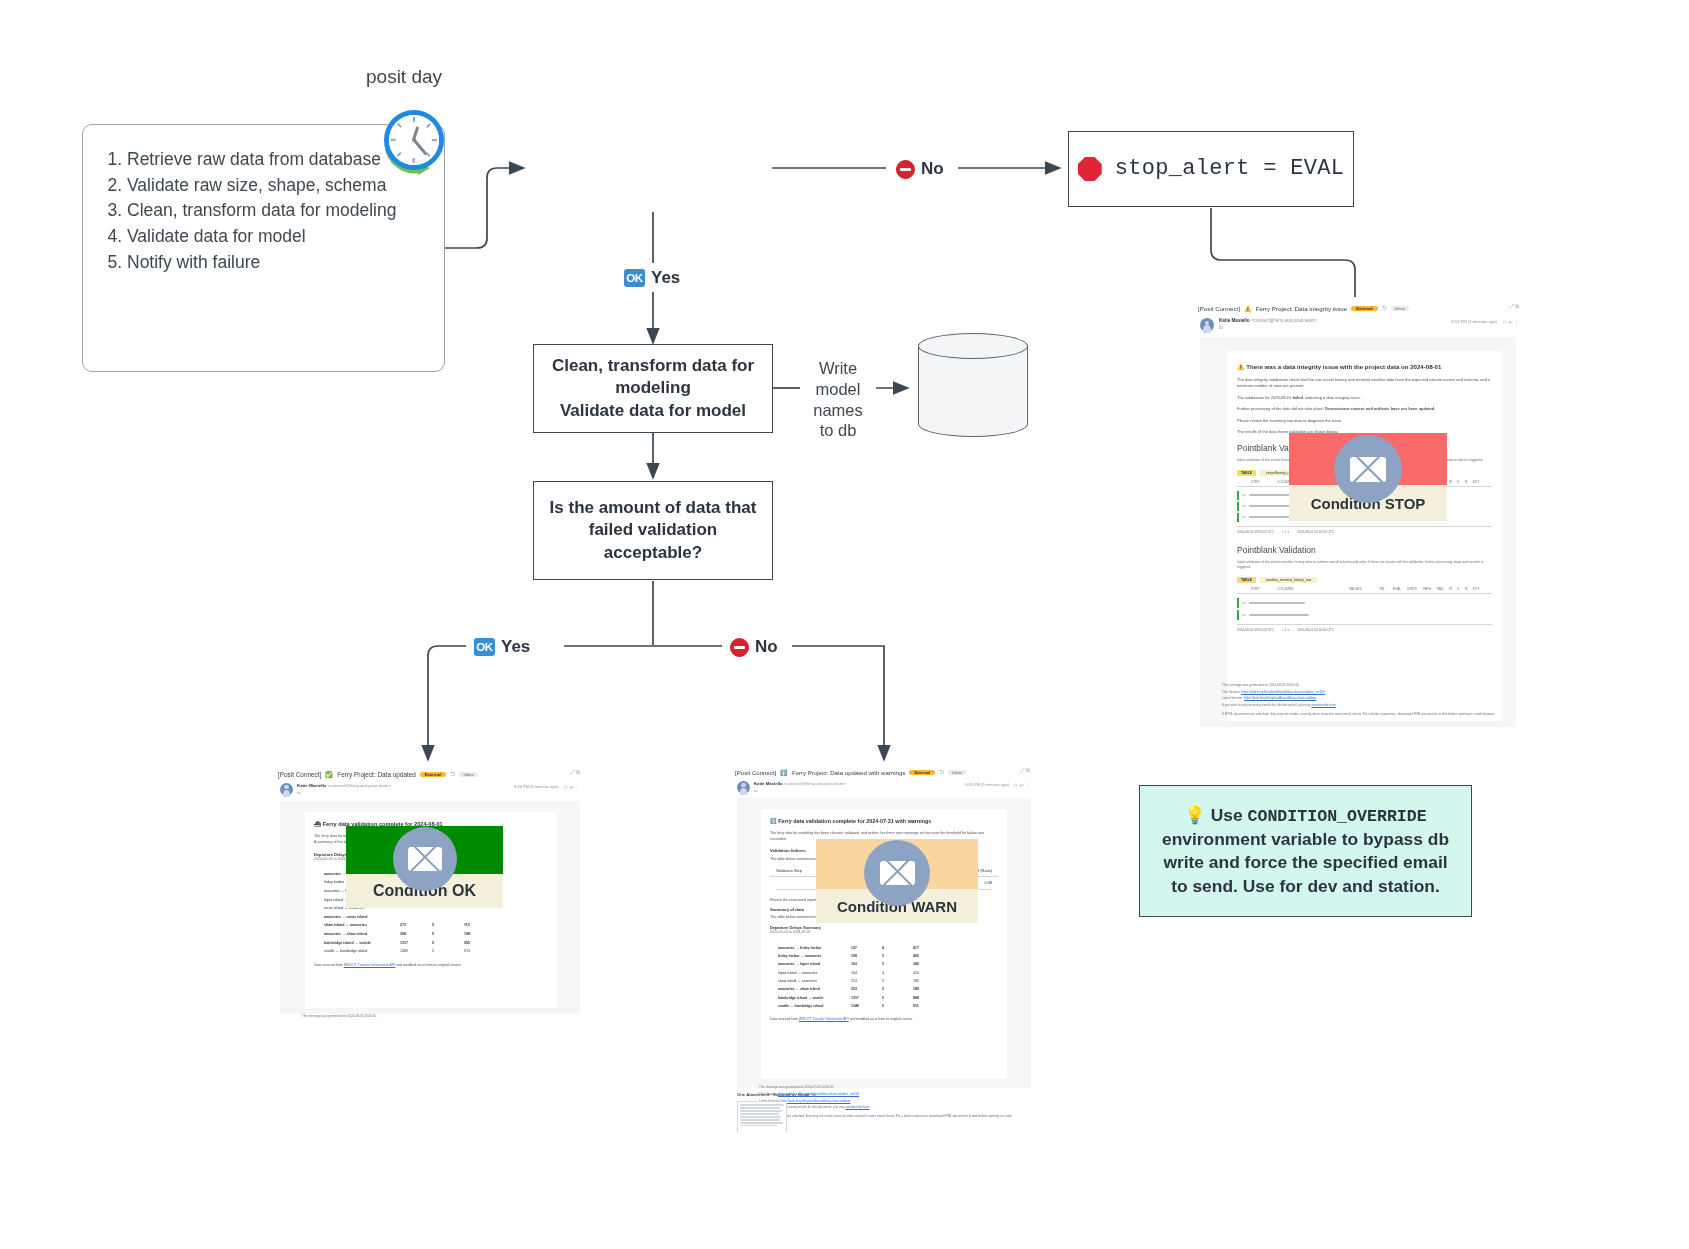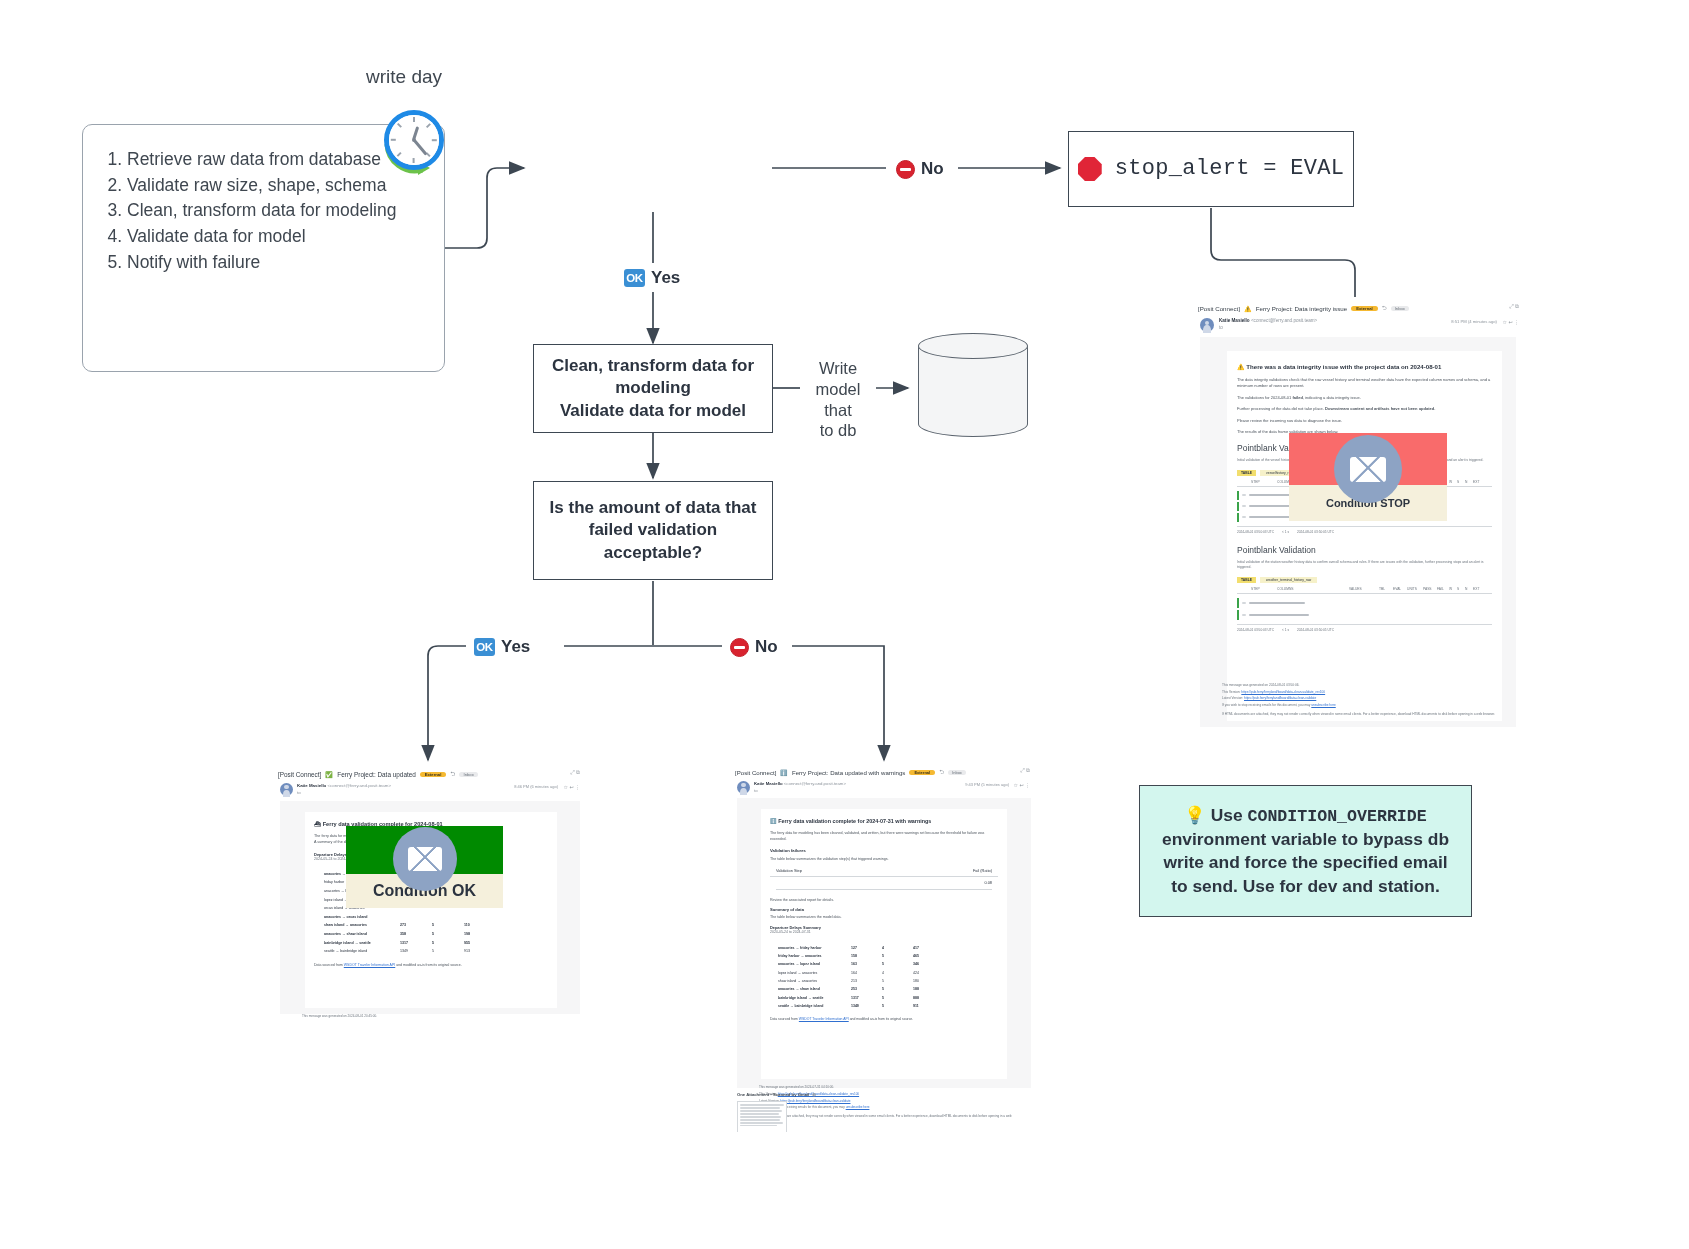--- a/index.html
+++ b/index.html
@@ -158,21 +158,21 @@
   <div id="quarto-card">
     <ol id="quarto-steps">
       <li>Retrieve raw data from database</li>
       <li>Validate raw size, shape, schema</li>
       <li>Clean, transform data for modeling</li>
       <li>Validate data for model</li>
       <li>Notify with failure</li>
     </ol>
   </div>
 
-  <div id="every-day-label">write day</div>
+  <div id="every-day-label">posit day</div>
   <div id="clock-wrap">
     <svg width="72" height="72" viewBox="0 0 72 72" style="position:absolute;left:0;top:0;">
       <path d="M10,40 A27,27 0 0 0 44,65" fill="none" stroke="#6cc24a" stroke-width="7"></path>
       <path d="M40,57 L52,64 L40,71 z" fill="#6cc24a"></path>
     </svg>
     <div class="clock-ring"></div>
     <div class="clock-face">
       <div class="tick" style="transform:rotate(0deg)"></div>
       <div class="tick" style="transform:rotate(45deg)"></div>
       <div class="tick" style="transform:rotate(90deg)"></div>
@@ -202,21 +202,21 @@
     <span class="octagon"></span>
     <span id="stop-alert-text">stop_alert = EVAL</span>
   </div>
 
   <div class="node" style="left:533px; top:344px; width:240px; height:89px; font-size:17px; padding:0 12px; white-space:pre-line;">
     <span>Clean, transform data for modeling
 Validate data for model</span>
   </div>
 
   <div class="plain-label" style="left:800px; top:358px; width:76px; white-space:pre-line;">Write
-model that
+model names
 to db</div>
 
   <div id="db-cyl">
     <div class="bot"></div>
       <div class="body"></div>
       <div class="top"></div>
   </div>
 
   <div class="node" style="left:533px; top:481px; width:240px; height:99px; font-size:17px; padding:0 14px;">
     <span>Is the amount of data that failed validation acceptable?</span>
@@ -359,21 +359,21 @@
         <div><span>This Version: </span><a href="#" style="color:#2f6fd0;">https://pub.ferry/ferryland/board/data-clean-validate_rev100</a></div>
         <div><span>Latest Version: </span><a href="#" style="color:#2f6fd0;">https://pub.ferry/ferryland/board/data-clean-validate</a></div>
         <div><span>If you wish to stop receiving emails for this document, you may </span><a href="#" style="color:#2f6fd0;">unsubscribe here</a></div>
         <div style="margin-top:2px;">If HTML documents are attached, they may not render correctly when viewed in some email clients. For a better experience, download HTML documents to disk before opening in a web browser.</div>
       </div>
     </div>
 
     <div class="stamp" style="left:98px; top:136px; width:158px; height:88px;">
       <div class="band" style="height:52px; background:#f96b6b;"></div>
       <div class="plate" style="height:36px;">
-        <span style="font-size:11px;">Condition STOP</span>
+        <span style="font-size:15px;">Condition STOP</span>
       </div>
       <div class="envelope" style="left:50%; margin-left:-34px; top:2px; width:68px; height:68px;">
         <div class="ev" style="width:36px;height:25px;"></div>
       </div>
     </div>
   </div>
 
   <div class="email-shot" style="left:276px; top:763px; width:308px; height:255px; font-size:4px;">
     <div class="email-subject" style="position:absolute; left:2px; top:6px; font-size:6.4px;">
       <span>[Posit Connect]</span>
@@ -601,15 +601,24 @@
         <span class="bline lt" style="height:1.6px;width:96%;"></span>
         <span class="bline lt" style="height:1.6px;width:88%;"></span>
         <span class="bline lt" style="height:1.6px;width:94%;"></span>
         <span class="bline lt" style="height:1.6px;width:90%;"></span>
         <span class="bline lt" style="height:1.6px;width:97%;"></span>
         <span class="bline lt" style="height:1.6px;width:85%;"></span>
       </div>
 
     </div>
 
+    <div class="stamp" style="left:83px; top:77px; width:162px; height:84px;">
+      <div class="band" style="height:50px; background:#fad5a0;"></div>
+      <div class="plate" style="height:34px;">
+        <span style="font-size:15px;">Condition  WARN</span>
+      </div>
+      <div class="envelope" style="left:50%; margin-left:-33px; top:1px; width:66px; height:66px;">
+        <div class="ev" style="width:35px;height:24px;"></div>
+      </div>
+    </div>
   </div>
 
 </div>
 
 </body></html>

